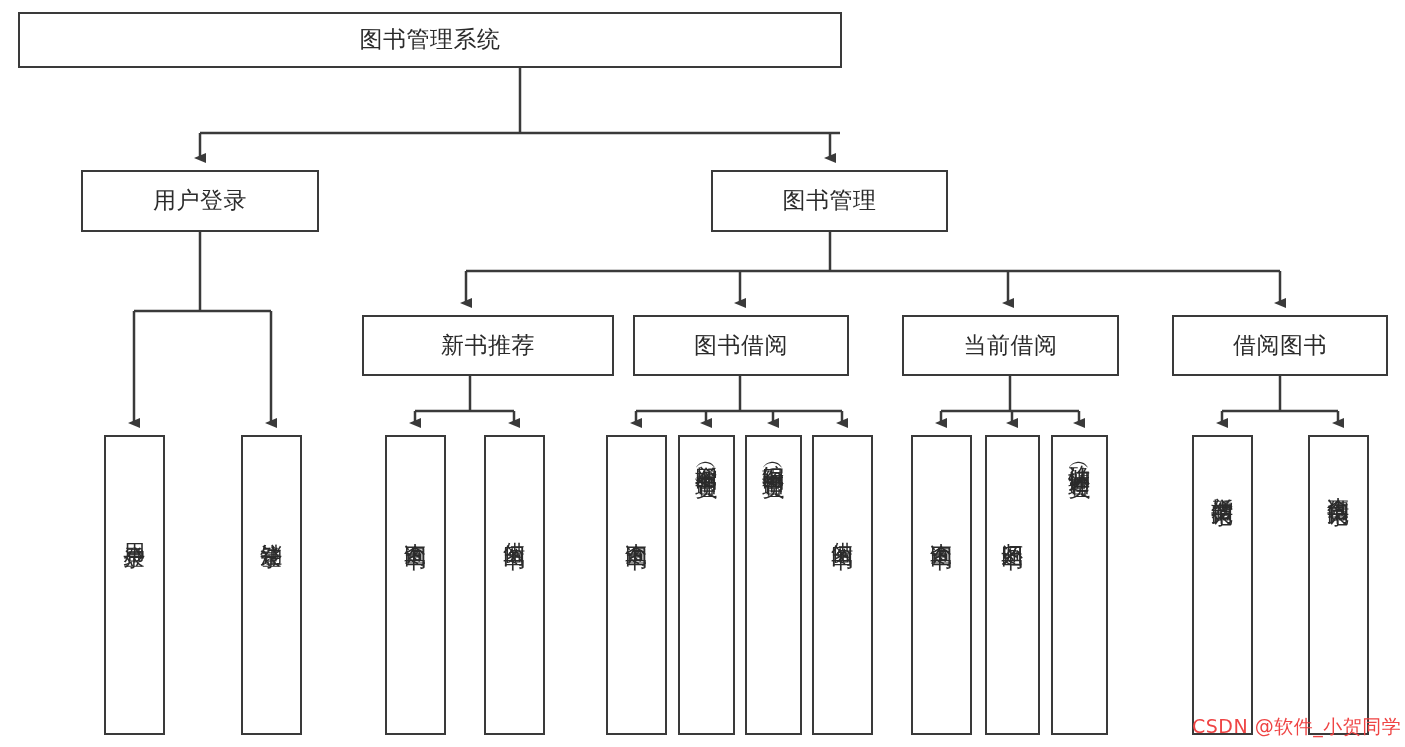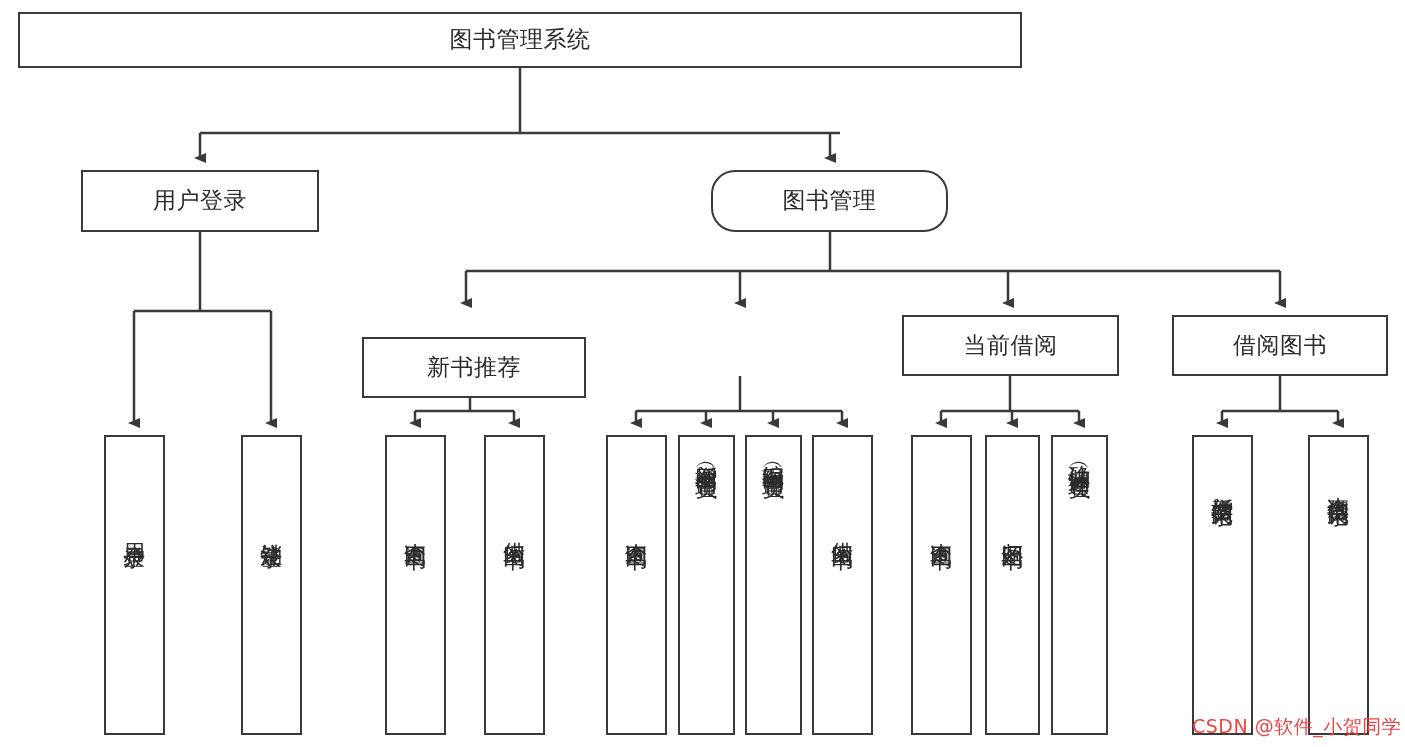--- a/index.html
+++ b/index.html
@@ -121,33 +121,36 @@
     </g>
 
     <g stroke="#3a3a3a" stroke-width="2.5" fill="none">
       <path d="M 1280 376 L 1280 411"></path>
       <path d="M 1222 411 L 1338 411"></path>
       <path d="M 1222 411 L 1222 423" marker-end="url(#arrowhead)"></path>
       <path d="M 1338 411 L 1338 423" marker-end="url(#arrowhead)"></path>
     </g>
   </svg>
 
-  <div class="node horizontal" style="left:18px; top:12px; width:1004px; height:56px;">
+  <div class="node horizontal" style="left:18px; top:12px; width:824px; height:56px;">
     <span>图书管理系统</span>
   </div>
 
   <div class="node horizontal" style="left:81px; top:170px; width:238px; height:62px;">
     <span>用户登录</span>
   </div>
-  <div class="node horizontal" style="left:711px; top:170px; width:237px; height:62px;border-radius:24px;">
+  <div class="node horizontal" style="left:711px; top:170px; width:237px; height:62px;">
     <span>图书管理</span>
   </div>
 
-  <div class="node horizontal" style="left:362px; top:315px; width:224px; height:61px;margin-top:22px;">
+  <div class="node horizontal" style="left:362px; top:315px; width:252px; height:61px;">
     <span>新书推荐</span>
+  </div>
+  <div class="node horizontal" style="left:633px; top:315px; width:216px; height:61px;">
+    <span>图书借阅</span>
   </div>
   <div class="node horizontal" style="left:902px; top:315px; width:217px; height:61px;">
     <span>当前借阅</span>
   </div>
   <div class="node horizontal" style="left:1172px; top:315px; width:216px; height:61px;">
     <span>借阅图书</span>
   </div>
 
   <div class="node vertical" style="left:104px; top:435px; width:61px; height:300px; padding-top:88px;">
     <span class="vlabel">用户登录</span>

